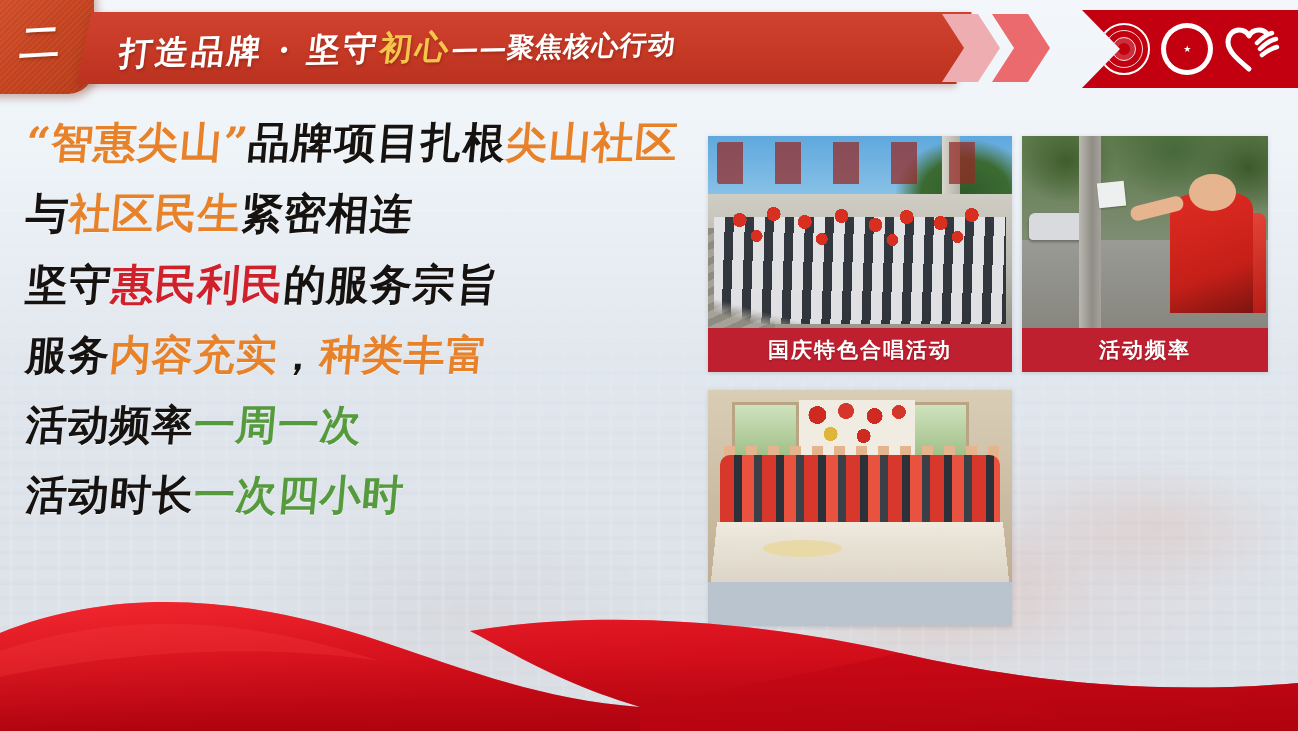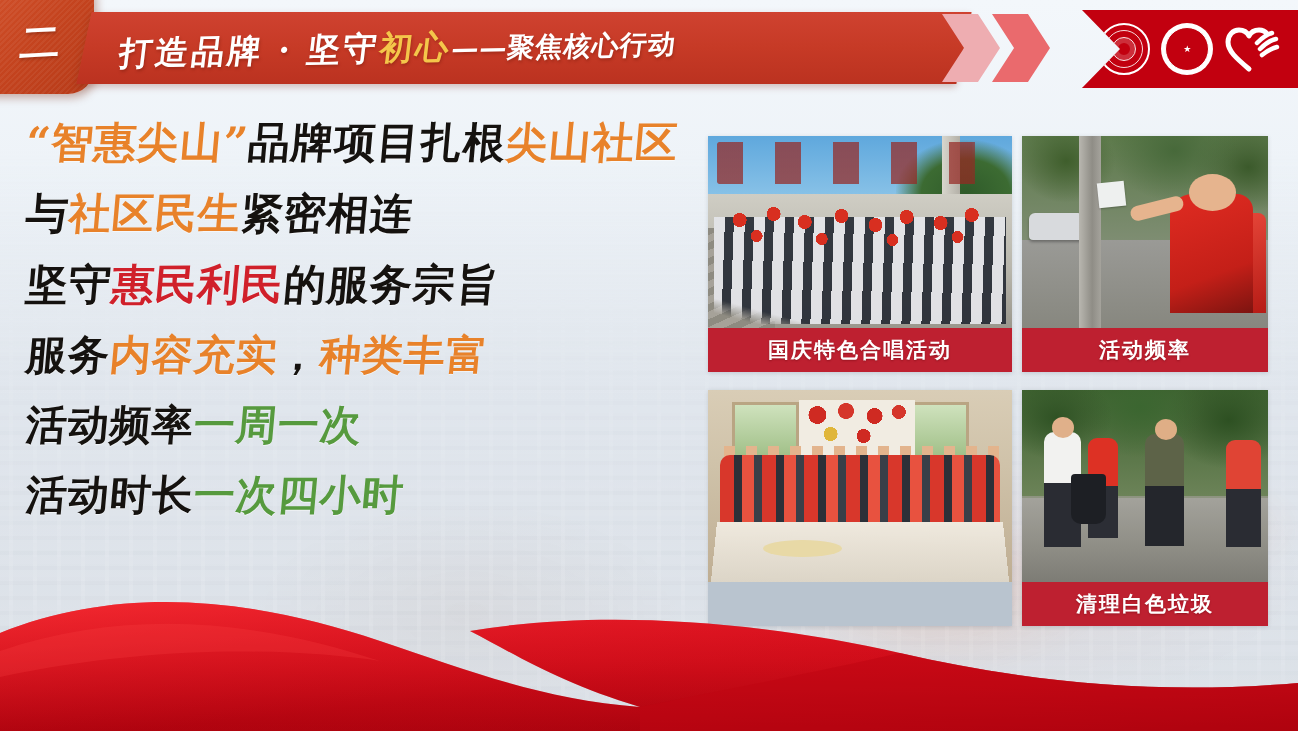--- a/index.html
+++ b/index.html
@@ -395,39 +395,20 @@
           <div class="p3-board"></div>
           <div class="p3-decor"></div>
           <div class="p3-heads"></div>
           <div class="p3-people"></div>
           <div class="p3-table"></div>
           <div class="p3-dough"></div>
         </div>
       </div>
     </div>
 
-    <div class="card small">
-      <div class="photo">
-        <div class="scene">
-          <div class="p4-bg"></div>
-          <div class="p4-foliage"></div>
-          <div class="p4-road"></div>
-          <div class="p4-p1"></div>
-          <div class="p4-head1"></div>
-          <div class="p4-p2"></div>
-          <div class="p4-bag"></div>
-          <div class="p4-p3"></div>
-          <div class="p4-head3"></div>
-          <div class="p4-p4"></div>
-        </div>
-      </div>
-      <div class="caption">
-        <span>清理白色垃圾</span>
-      </div>
-    </div>
   </div>
 
   <svg class="ribbon" viewBox="0 0 1298 140" preserveAspectRatio="none">
     <defs>
       <linearGradient id="rb1" x1="0" y1="0" x2="0" y2="1">
         <stop offset="0%" stop-color="#e41423"></stop>
         <stop offset="45%" stop-color="#cf0d19"></stop>
         <stop offset="100%" stop-color="#a8010c"></stop>
       </linearGradient>
       <linearGradient id="rb2" x1="0" y1="0" x2="1" y2="1">

